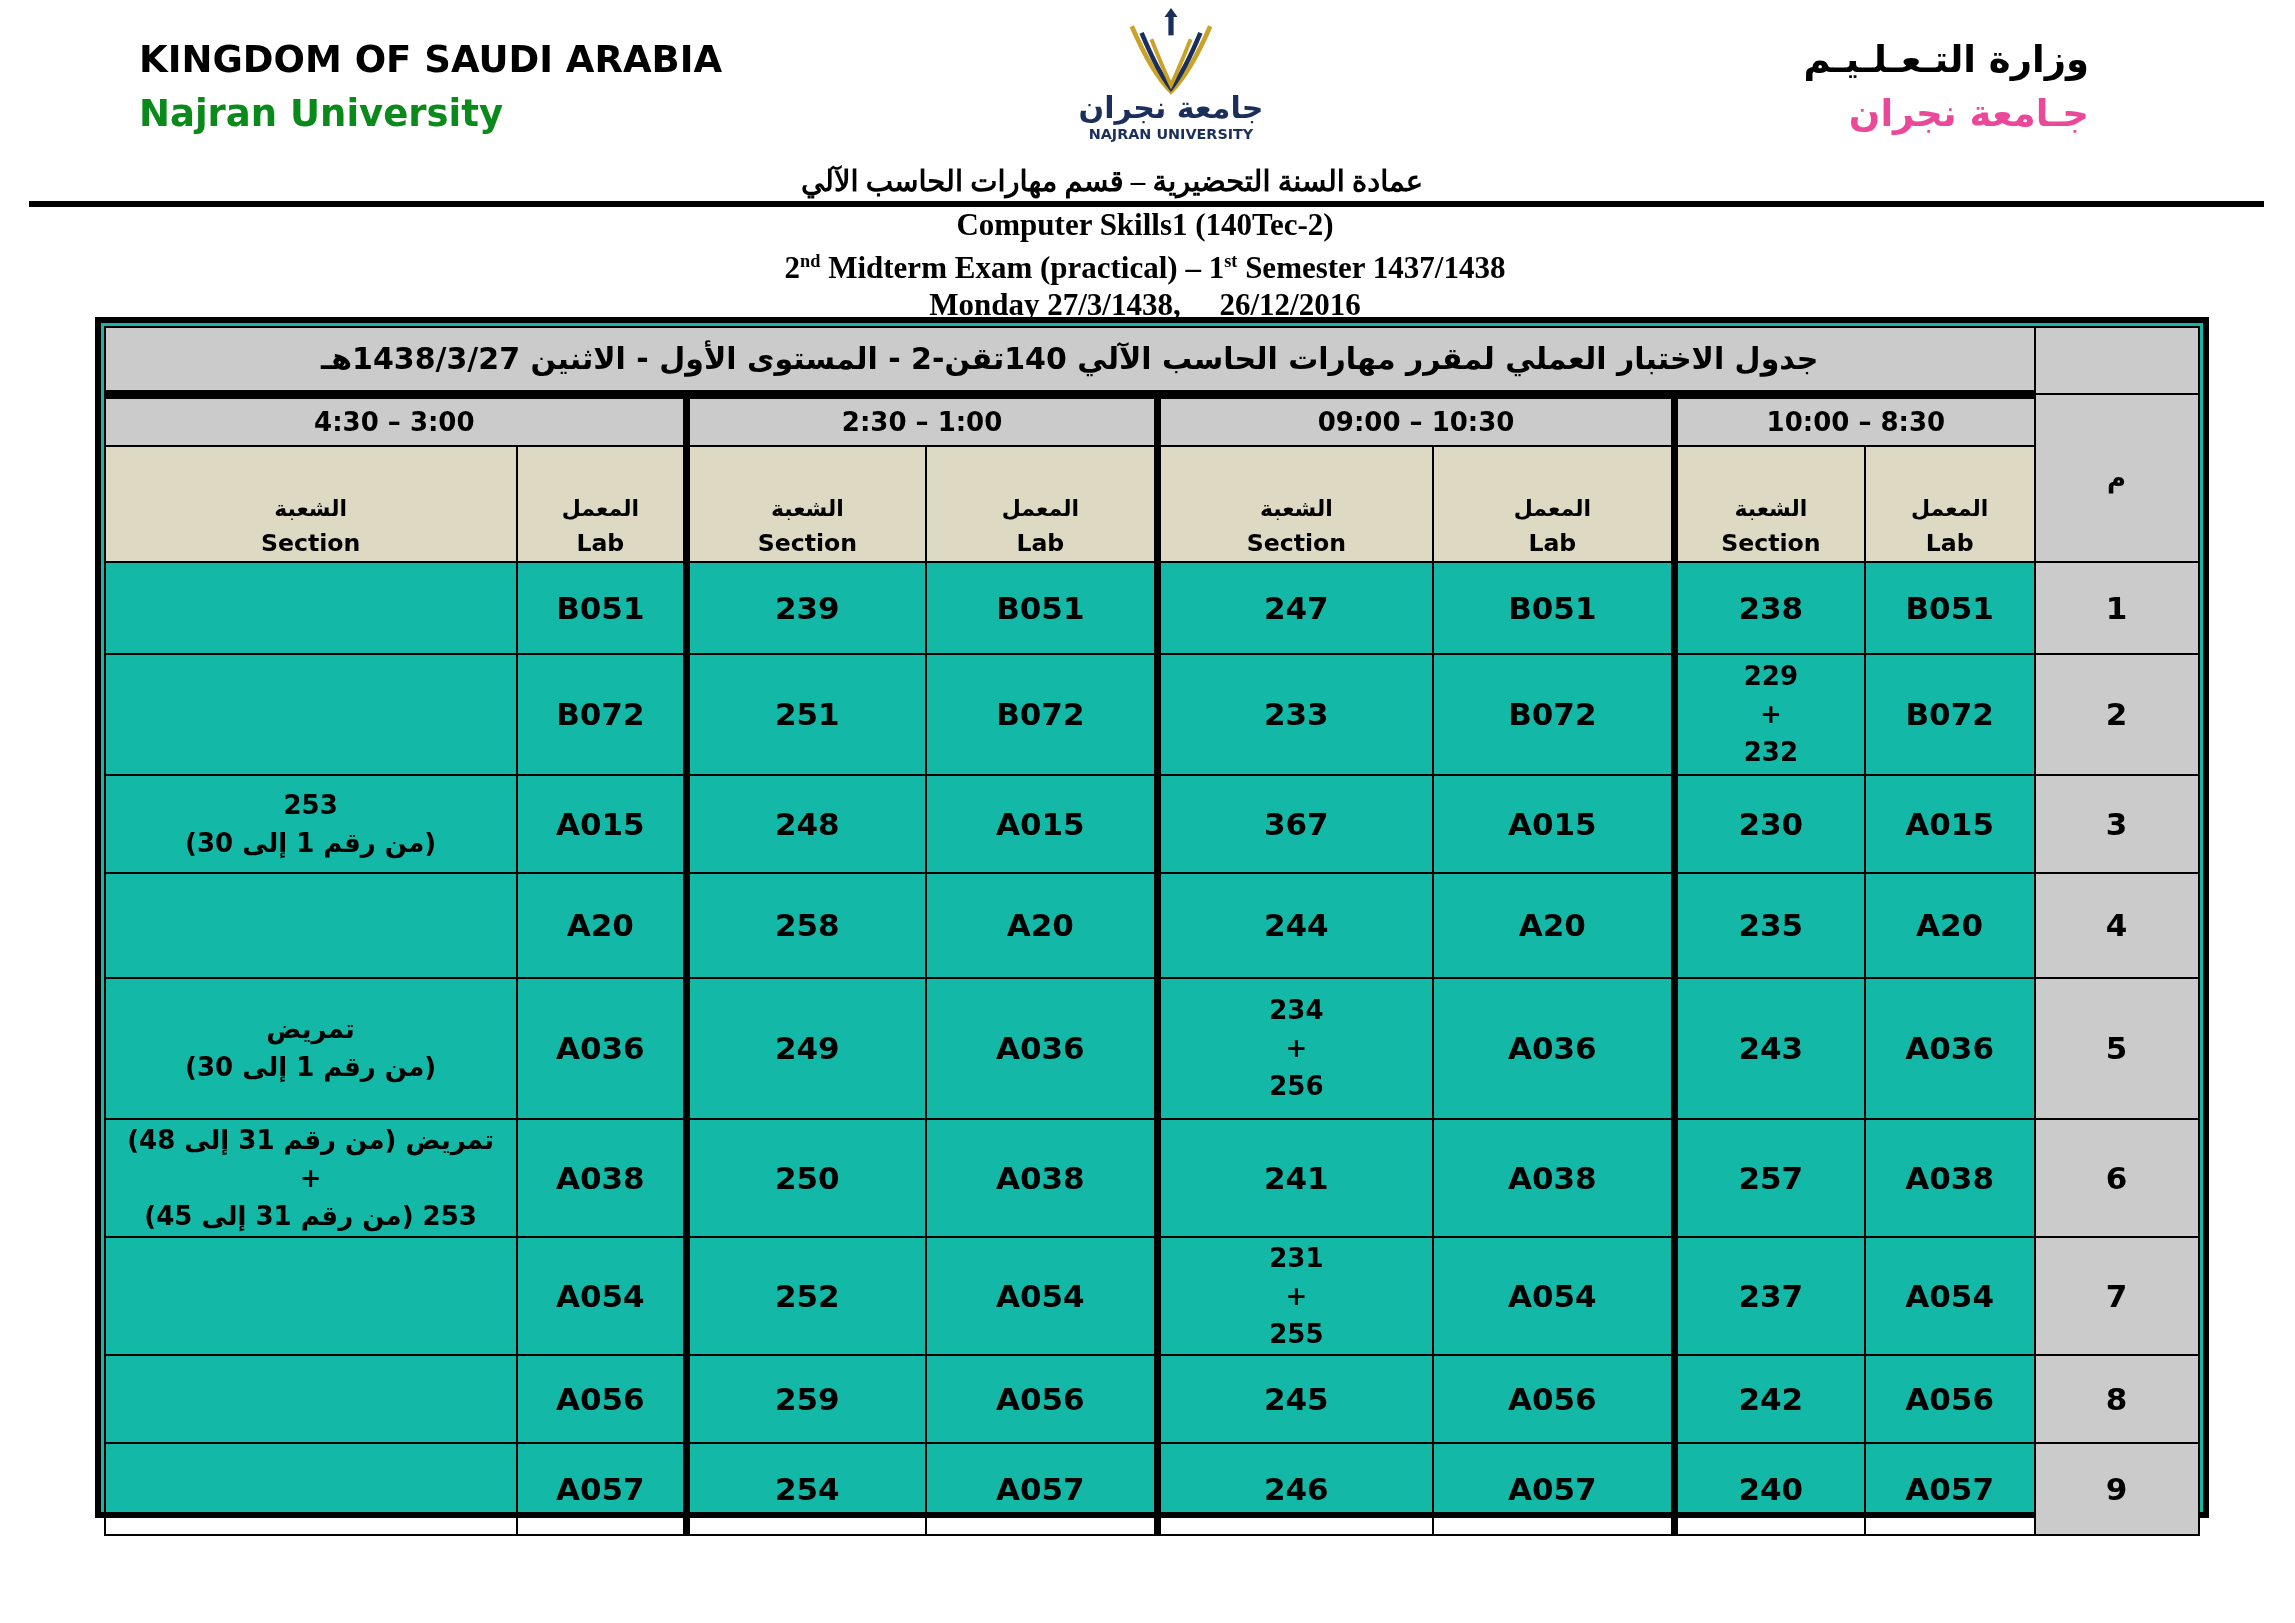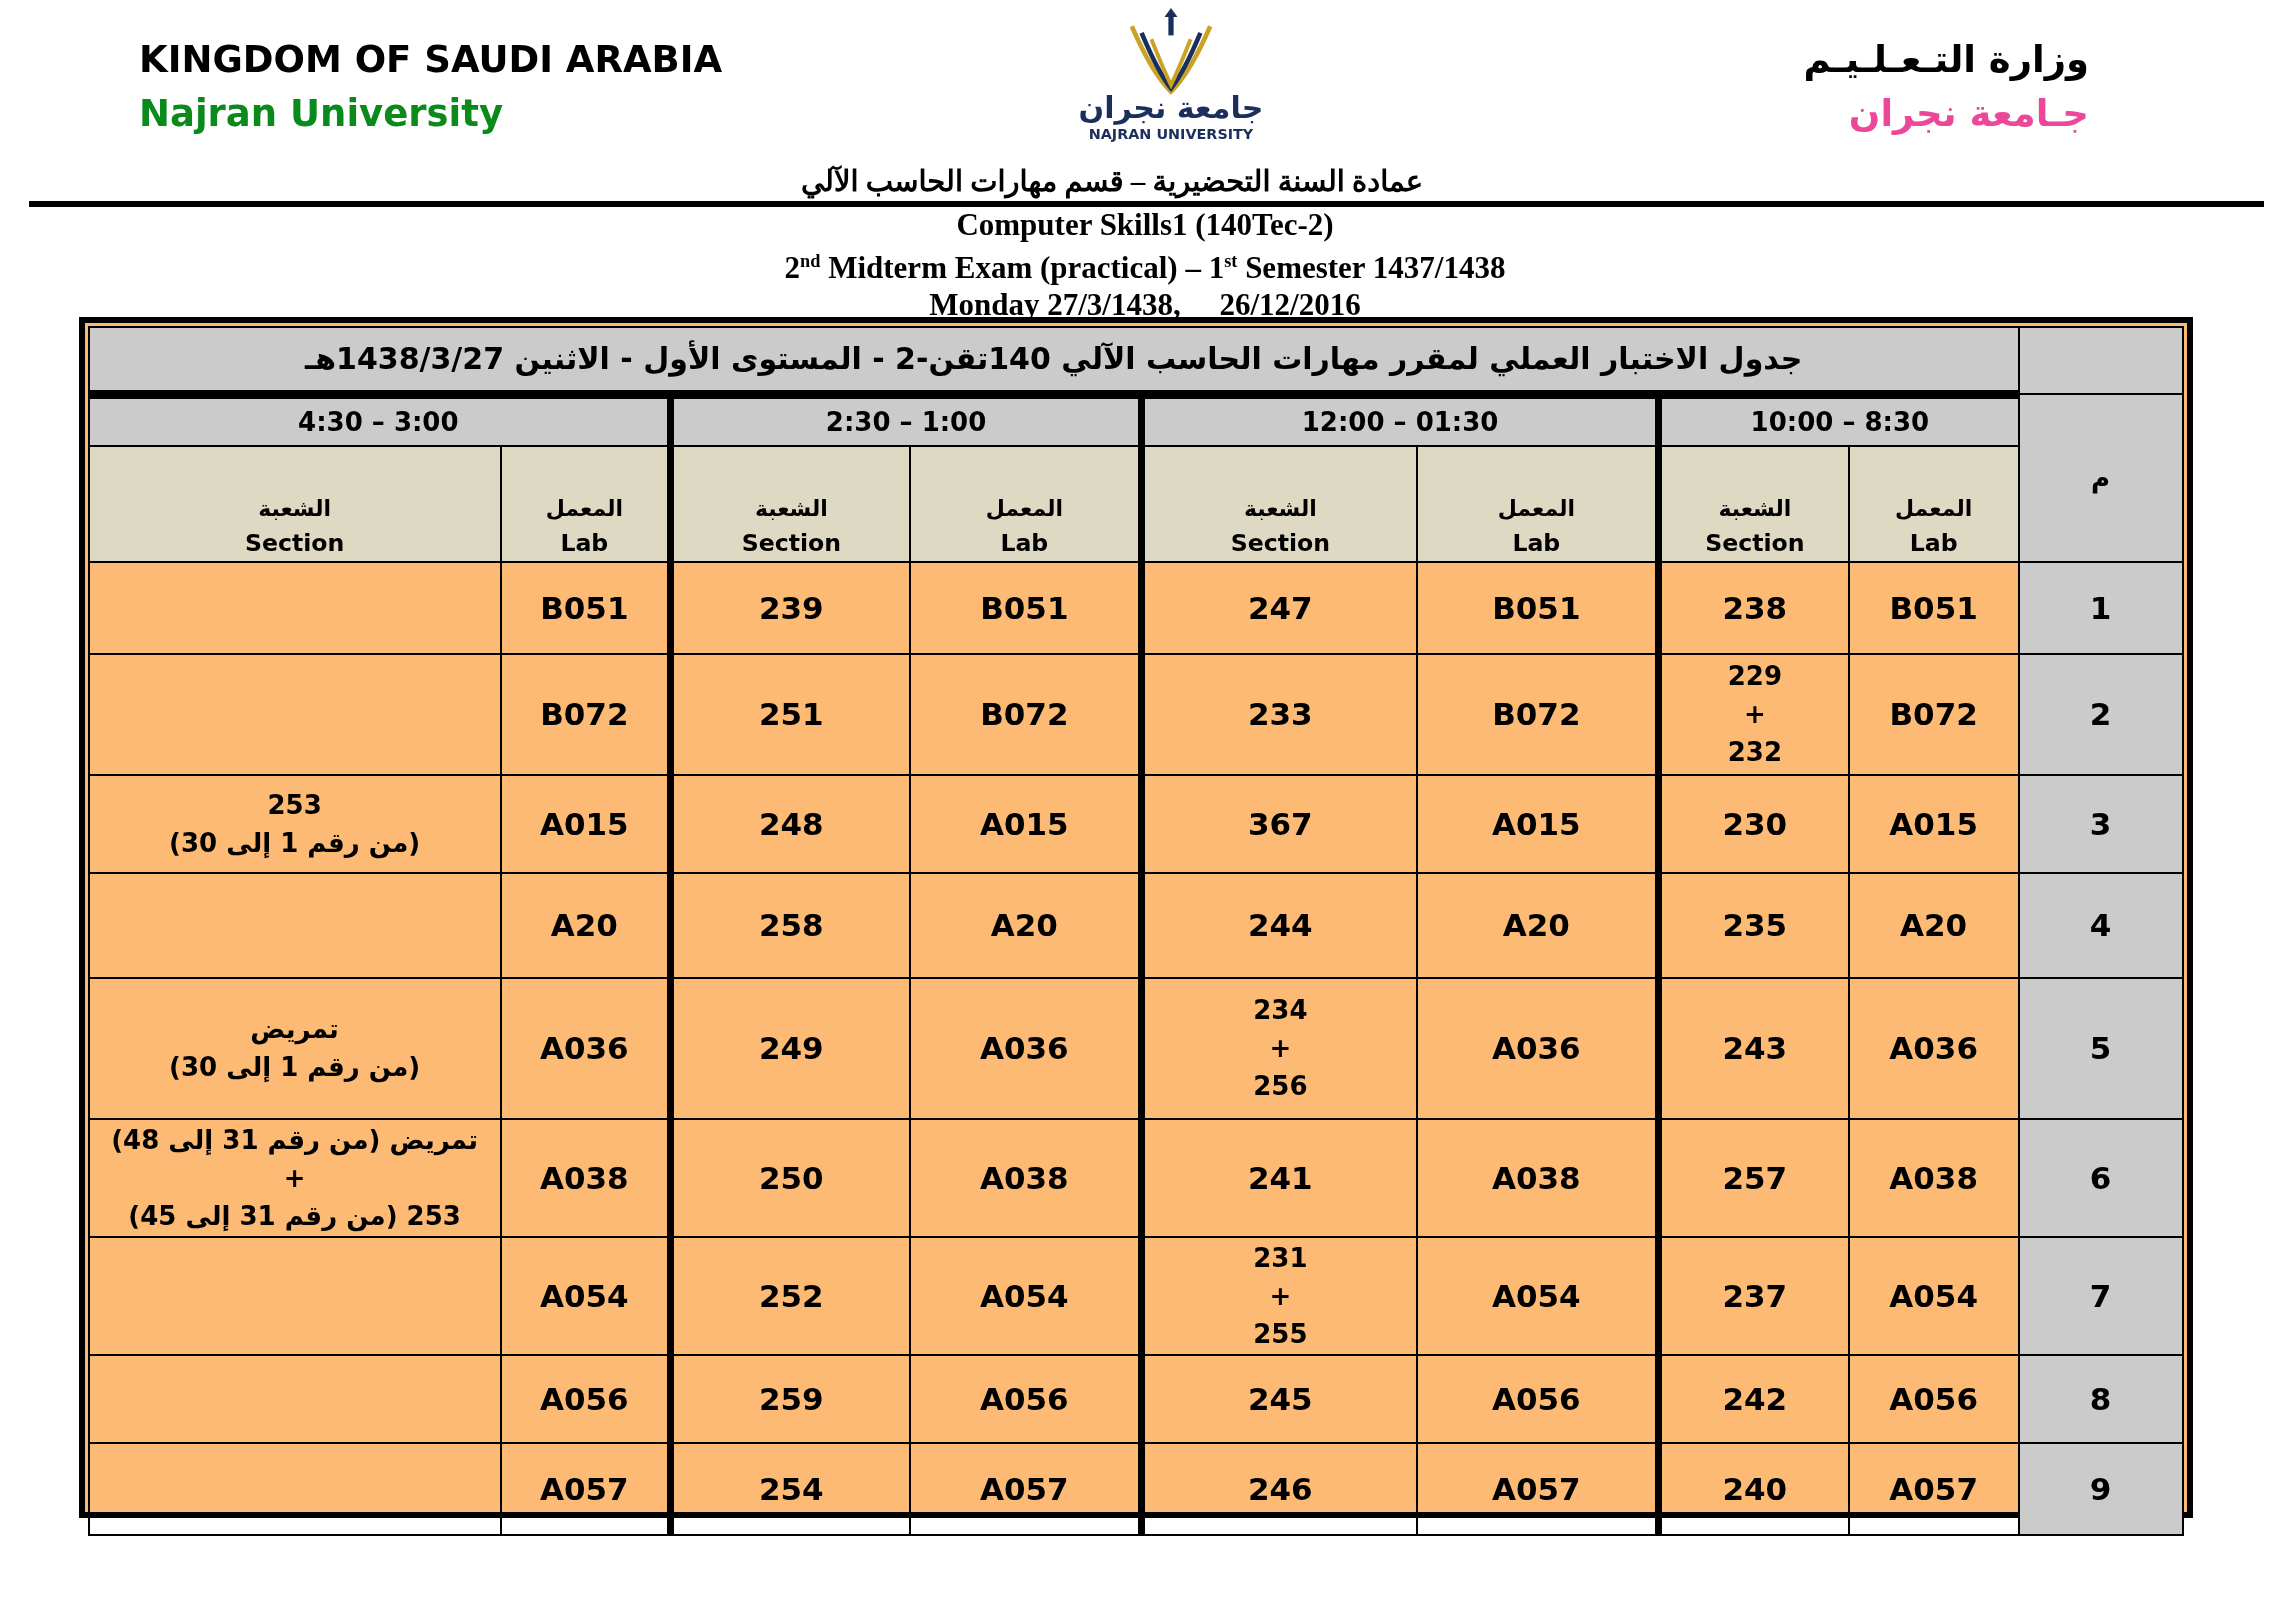--- a/index.html
+++ b/index.html
@@ -6,21 +6,21 @@
   body { width:2295px; height:1623px; position:relative; overflow:hidden; font-family:"Liberation Sans", sans-serif; color:#000; }
   .hdr-en { position:absolute; left:139px; top:33px; font-family:"DejaVu Sans", sans-serif; font-weight:bold; font-size:37px; line-height:54px; }
   .hdr-en .green { color:#0a8a1a; }
   .hdr-ar { position:absolute; right:206px; top:33px; text-align:right; direction:rtl; font-family:"DejaVu Sans", sans-serif; font-weight:bold; font-size:37px; line-height:54px; }
   .hdr-ar .green { color:#ec4899; }
   .logo { position:absolute; left:1073px; top:0px; width:196px; height:157px; }
   .dept { position:absolute; left:654px; width:916px; top:164px; text-align:center; font-family:"Liberation Serif", serif; font-weight:bold; font-size:29px; direction:rtl; }
   .rule { position:absolute; left:29.4px; width:2235px; top:201px; height:5.9px; background:#000; }
   .titles { position:absolute; left:589px; width:1112px; top:206px; text-align:center; font-family:"Liberation Serif", serif; font-weight:bold; font-size:31px; line-height:37px; }
   .titles sup { font-size:18.3px; }
-  .tbl-wrap { position:absolute; left:79px; top:317px; width:2114px; height:1201px; border:6.5px solid #000; box-sizing:border-box; background:#fdba74; }
+  .tbl-wrap { position:absolute; left:95px; top:317px; width:2114px; height:1201px; border:6.5px solid #000; box-sizing:border-box; background:#14b8a6; }
   table.sched { position:absolute; left:2.6px; top:2.6px; width:2095px; height:1182px; border-collapse:collapse; table-layout:fixed; font-family:"DejaVu Sans", sans-serif; font-weight:bold; }
   table.sched td { border:2px solid #000; text-align:center; vertical-align:middle; padding:0; }
   .title-cell { background:#cbcbcb; font-size:30px; direction:rtl; border-bottom:9.2px solid #000 !important; height:62px; }
   .num-hdr { background:#cbcbcb; }
   .slot { background:#cbcbcb; font-size:26px; height:46px; }
   .sub { background:#ddd9c3; font-size:23.6px; line-height:35px; height:72px; }
   .sub .ar { display:block; direction:rtl; font-size:22px;margin-top:44px; }
   .row td { font-size:31px; }
   .row td.num { background:#cbcbcb; }
   .row td.small { font-size:26px; line-height:38px; }
@@ -75,21 +75,21 @@
     <col style="width:164px">
   </colgroup>
   <tbody>
         <tr>
     <td colspan="8" class="title-cell">جدول الاختبار العملي لمقرر مهارات الحاسب الآلي 140تقن-2  - المستوى الأول  -  الاثنين 1438/3/27هـ</td>
     <td class="num-hdr"></td>
   </tr>
   <tr>
     <td colspan="2" class="slot">4:30 – 3:00</td>
     <td colspan="2" class="slot thick-l">2:30 – 1:00</td>
-    <td colspan="2" class="slot thick-l">12:00 – 01:30</td>
+    <td colspan="2" class="slot thick-l">09:00 – 10:30</td>
     <td colspan="2" class="slot thick-l">10:00 – 8:30</td>
     <td rowspan="2" class="num-hdr" style="font-size:26px">م</td>
   </tr>
   <tr id="subhdr">
           <td class="sub"><span class="ar">الشعبة</span><span>Section</span></td>
           <td class="sub"><span class="ar">المعمل</span><span>Lab</span></td>
           <td class="sub thick-l"><span class="ar">الشعبة</span><span>Section</span></td>
           <td class="sub"><span class="ar">المعمل</span><span>Lab</span></td>
           <td class="sub thick-l"><span class="ar">الشعبة</span><span>Section</span></td>
           <td class="sub"><span class="ar">المعمل</span><span>Lab</span></td>

